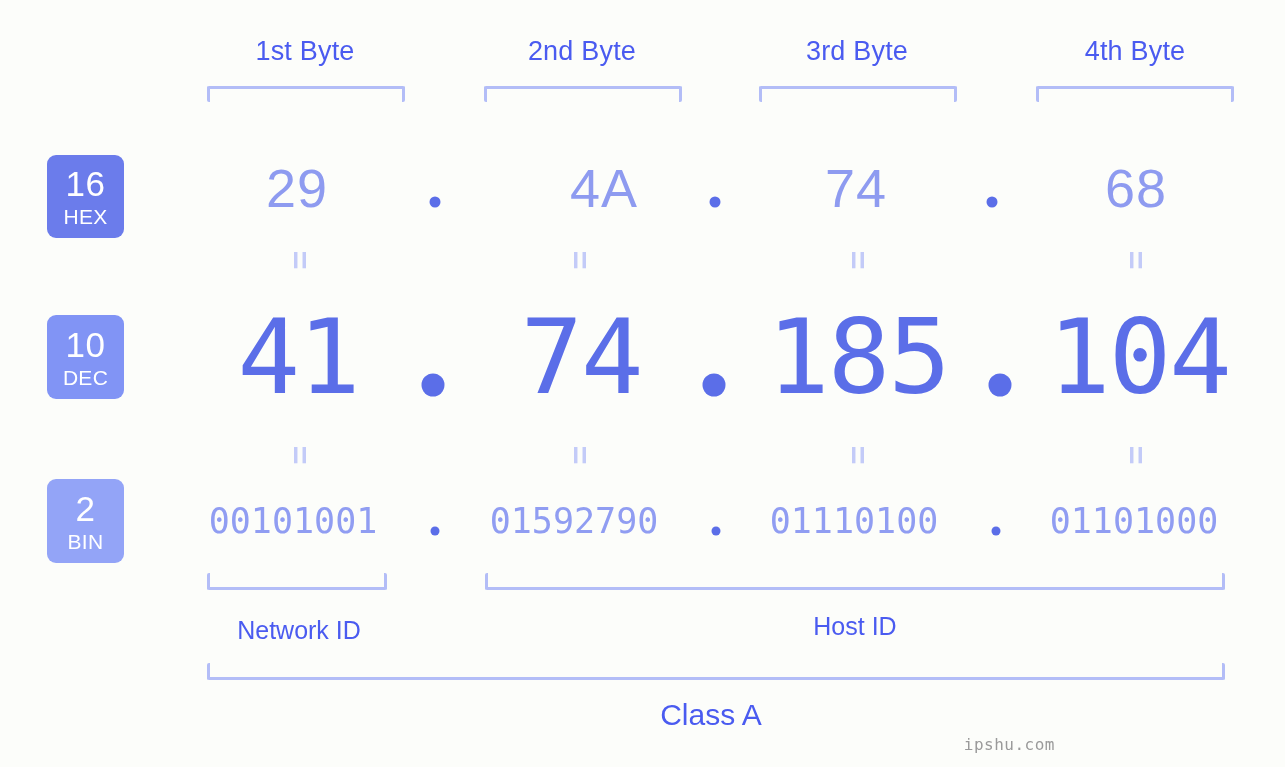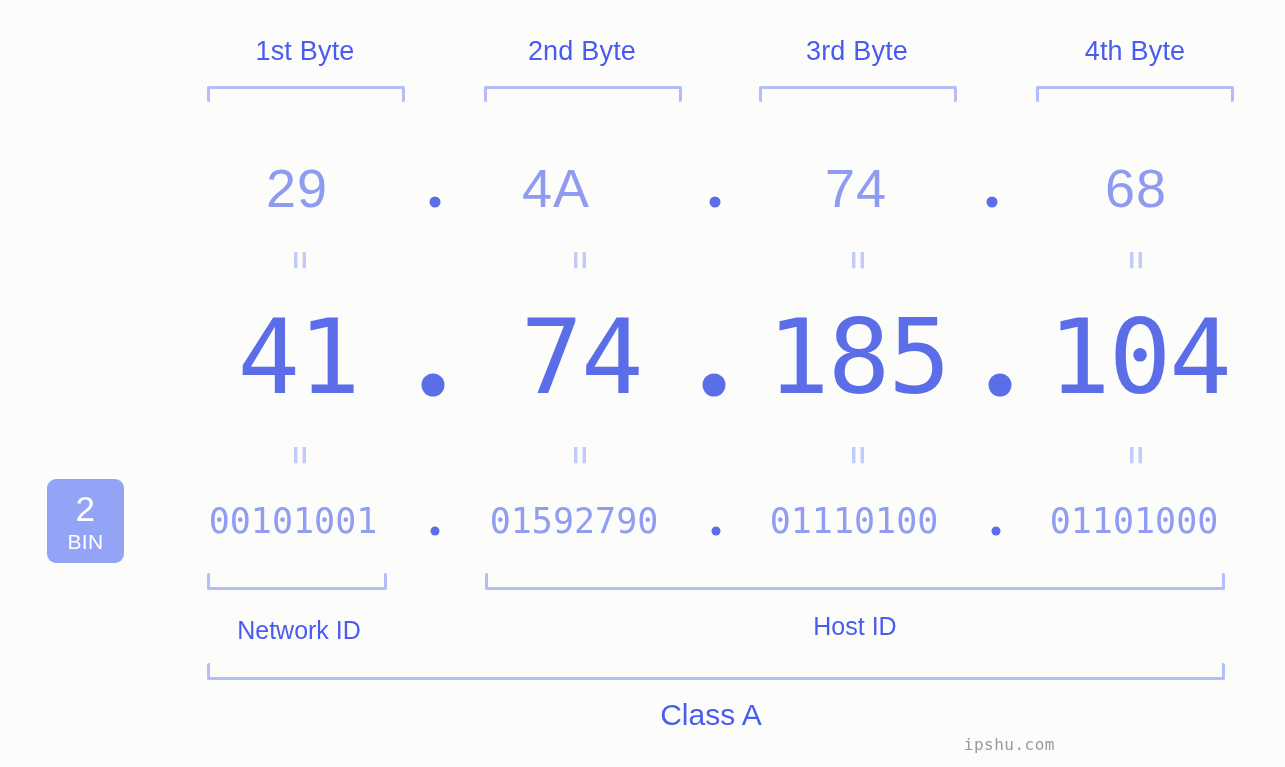--- a/index.html
+++ b/index.html
@@ -139,36 +139,44 @@
   <div class="byte-label" style="left:305px;top:36px;">1st Byte</div>
   <div class="byte-label" style="left:582px;top:36px;">2nd Byte</div>
   <div class="byte-label" style="left:857px;top:36px;">3rd Byte</div>
   <div class="byte-label" style="left:1135px;top:36px;">4th Byte</div>
 
   <div class="bracket-down" style="left:207px;top:86px;width:198px;"></div>
   <div class="bracket-down" style="left:484px;top:86px;width:198px;"></div>
   <div class="bracket-down" style="left:759px;top:86px;width:198px;"></div>
   <div class="bracket-down" style="left:1036px;top:86px;width:198px;"></div>
 
+  <div class="badge" style="top:155px;height:83px;background:#6b7ceb;">
+    <span class="num">16</span>
+    <span class="sub">HEX</span>
+  </div>
 
   <div class="row-hex">
     <div class="cell" style="left:297px;top:188px;">29</div>
     <div class="dot hex" style="left:435px;top:202px;"></div>
-    <div class="cell" style="left:556px;top:188px;">4A</div>
+    <div class="cell" style="left:604px;top:188px;">4A</div>
     <div class="dot hex" style="left:715px;top:202px;"></div>
     <div class="cell" style="left:856px;top:188px;">74</div>
     <div class="dot hex" style="left:992px;top:202px;"></div>
     <div class="cell" style="left:1136px;top:188px;">68</div>
   </div>
 
   <div class="eq" style="left:300px;top:260px;">=</div>
   <div class="eq" style="left:580px;top:260px;">=</div>
   <div class="eq" style="left:858px;top:260px;">=</div>
   <div class="eq" style="left:1136px;top:260px;">=</div>
 
+  <div class="badge" style="top:315px;height:84px;background:#8194f5;">
+    <span class="num">10</span>
+    <span class="sub">DEC</span>
+  </div>
 
   <div class="row-dec">
     <div class="cell" style="left:298px;top:357px;">41</div>
     <div class="dot dec" style="left:433px;top:385px;"></div>
     <div class="cell" style="left:581px;top:357px;">74</div>
     <div class="dot dec" style="left:714px;top:385px;"></div>
     <div class="cell" style="left:858px;top:357px;">185</div>
     <div class="dot dec" style="left:1000px;top:385px;"></div>
     <div class="cell" style="left:1139px;top:357px;">104</div>
   </div>

